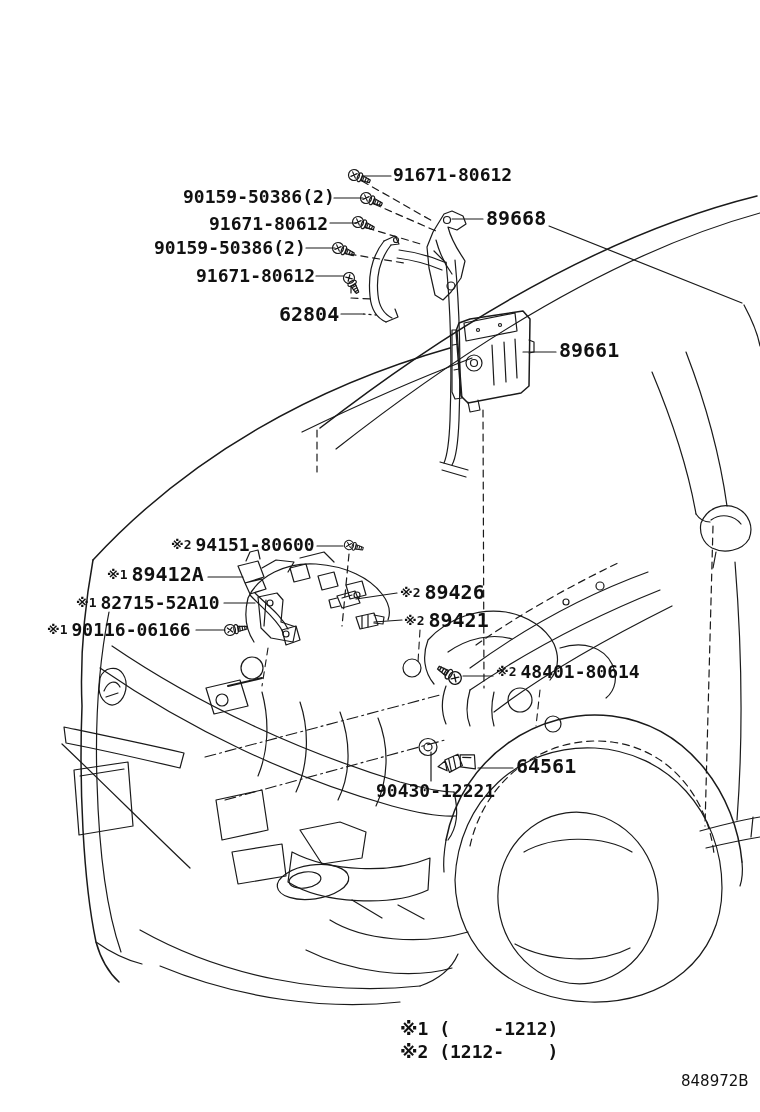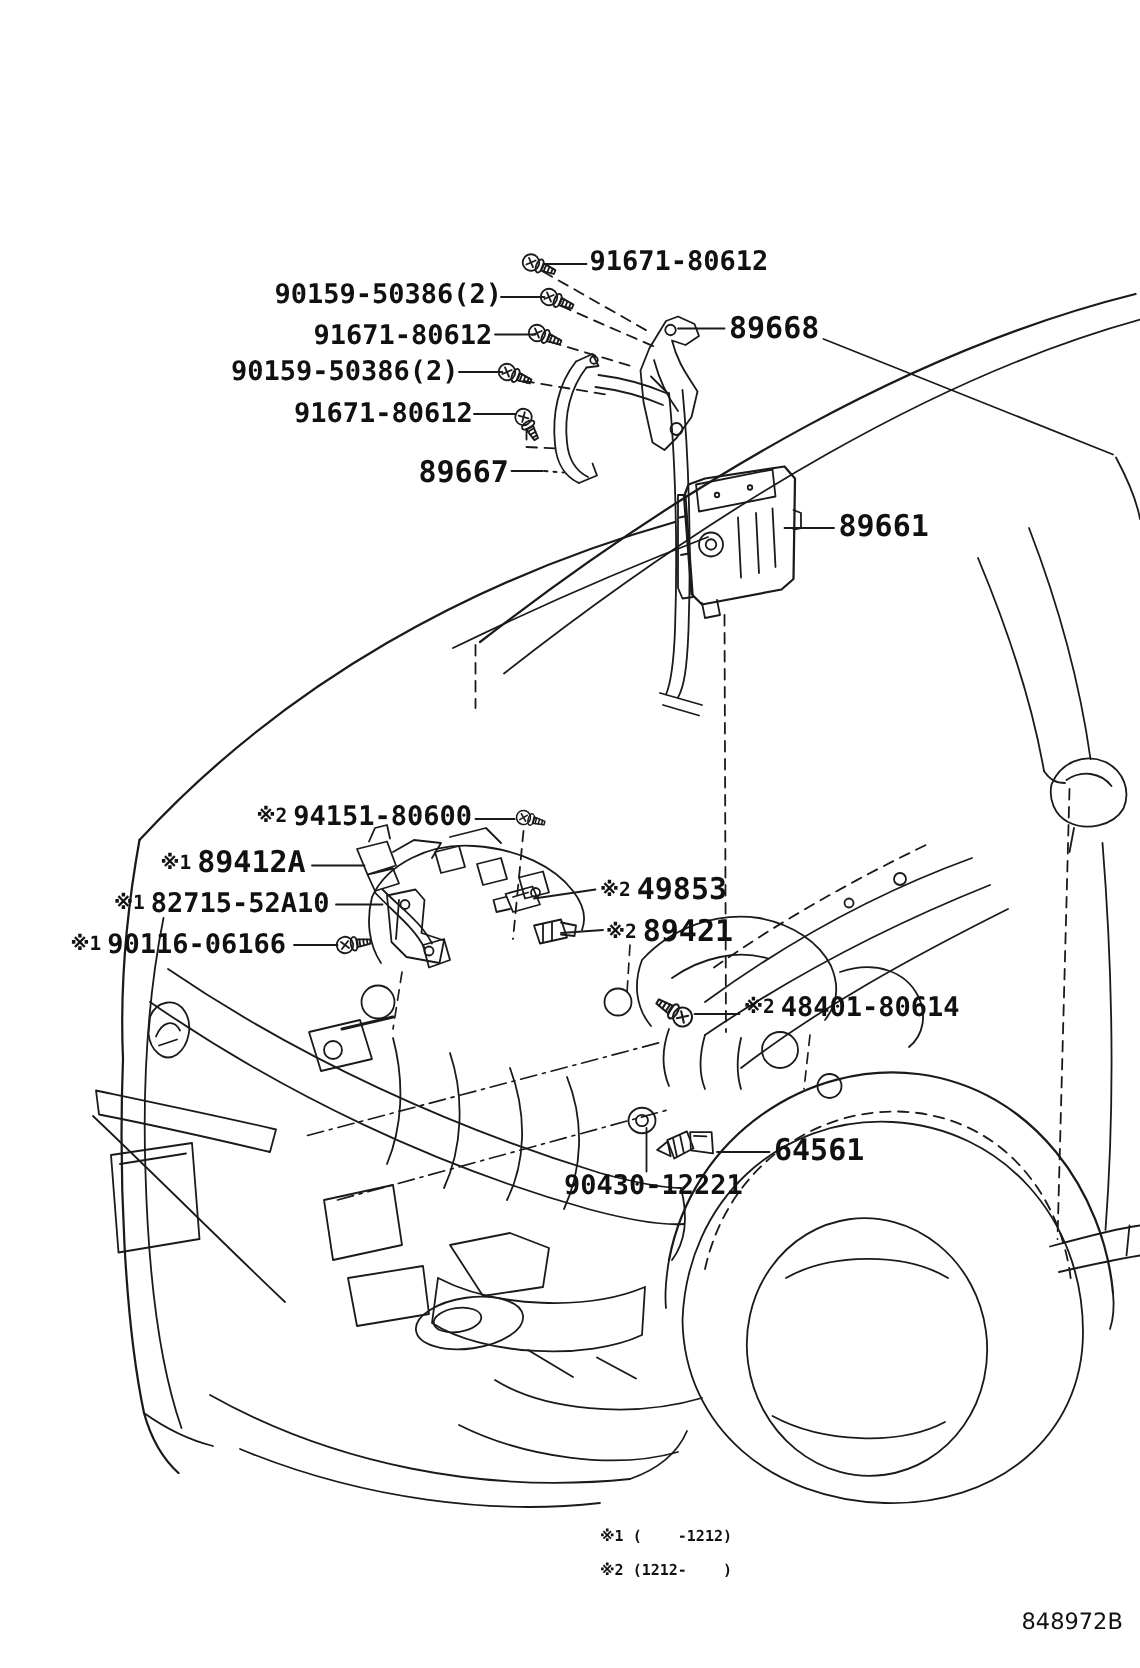--- a/index.html
+++ b/index.html
@@ -10,21 +10,21 @@
       stroke-linecap:round;stroke-linejoin:round;}
   svg .w15{stroke-width:1.5;}
   svg .w2{stroke-width:2;}
   svg .dash{stroke-dasharray:7 5;stroke-width:1.1;}
   svg .dot{stroke-dasharray:2 4;stroke-width:1.3;}
   svg .dashdot{stroke-dasharray:11 4 2 4;stroke-width:1.1;}
   .lbl{position:absolute;color:#111;font-weight:bold;white-space:nowrap;line-height:1;}
   .sz18{font-size:18px;}
   .sz20{font-size:20px;text-align:right;}
   .fn{font-size:13px;font-weight:bold;margin-right:4px;position:relative;top:-2px;}
-  .foot{position:absolute;color:#111;font-weight:bold;font-size:10px;white-space:pre;line-height:1;}
+  .foot{position:absolute;color:#111;font-weight:bold;font-size:18px;white-space:pre;line-height:1;}
   .docnum{position:absolute;color:#111;font-family:"DejaVu Sans",sans-serif;font-size:15px;line-height:1;}
 </style>
 </head>
 <body>
 
 <div id="stage">
 
 <svg width="760" height="1112" viewBox="0 0 760 1112">
   <defs>
     <g id="scr">
@@ -245,28 +245,28 @@
     <path d="M 478,768 L 513,768"></path>
     <path d="M 431,752 L 431,781"></path>
   </g>
 </svg>
 
 <div class="lbl sz18" style="left:393px;top:166px"><span>91671-80612</span></div>
 <div class="lbl sz18" style="left:183px;top:188px"><span>90159-50386(2)</span></div>
 <div class="lbl sz18" style="left:209px;top:215px"><span>91671-80612</span></div>
 <div class="lbl sz18" style="left:154px;top:239px"><span>90159-50386(2)</span></div>
 <div class="lbl sz18" style="left:196px;top:267px"><span>91671-80612</span></div>
-<div class="lbl sz20" style="left:279px;top:304px"><span>89667</span></div>
+<div class="lbl sz20" style="left:279px;top:304px"><span>62804</span></div>
 <div class="lbl sz20" style="left:486px;top:208px"><span>89668</span></div>
 <div class="lbl sz20" style="left:559px;top:340px"><span>89661</span></div>
 <div class="lbl sz18" style="left:171px;top:536px"><span class="fn">※2</span><span>94151-80600</span></div>
 <div class="lbl sz20" style="left:107px;top:564px"><span class="fn">※1</span><span>89412A</span></div>
 <div class="lbl sz18" style="left:76px;top:594px"><span class="fn">※1</span><span>82715-52A10</span></div>
 <div class="lbl sz18" style="left:47px;top:621px"><span class="fn">※1</span><span>90116-06166</span></div>
-<div class="lbl sz20" style="left:400px;top:582px"><span class="fn">※2</span><span>49853</span></div>
+<div class="lbl sz20" style="left:400px;top:582px"><span class="fn">※2</span><span>89426</span></div>
 <div class="lbl sz20" style="left:404px;top:610px"><span class="fn">※2</span><span>89421</span></div>
 <div class="lbl sz18" style="left:496px;top:663px"><span class="fn">※2</span><span>48401-80614</span></div>
 <div class="lbl sz20" style="left:516px;top:756px"><span>64561</span></div>
 <div class="lbl sz18" style="left:376px;top:782px"><span>90430-12221</span></div>
 
 <div class="foot" style="left:400px;top:1020px">※1 (    -1212)</div>
 <div class="foot" style="left:400px;top:1043px">※2 (1212-    )</div>
 <div class="docnum" style="left:681px;top:1074px">848972B</div>
 
 </div>

